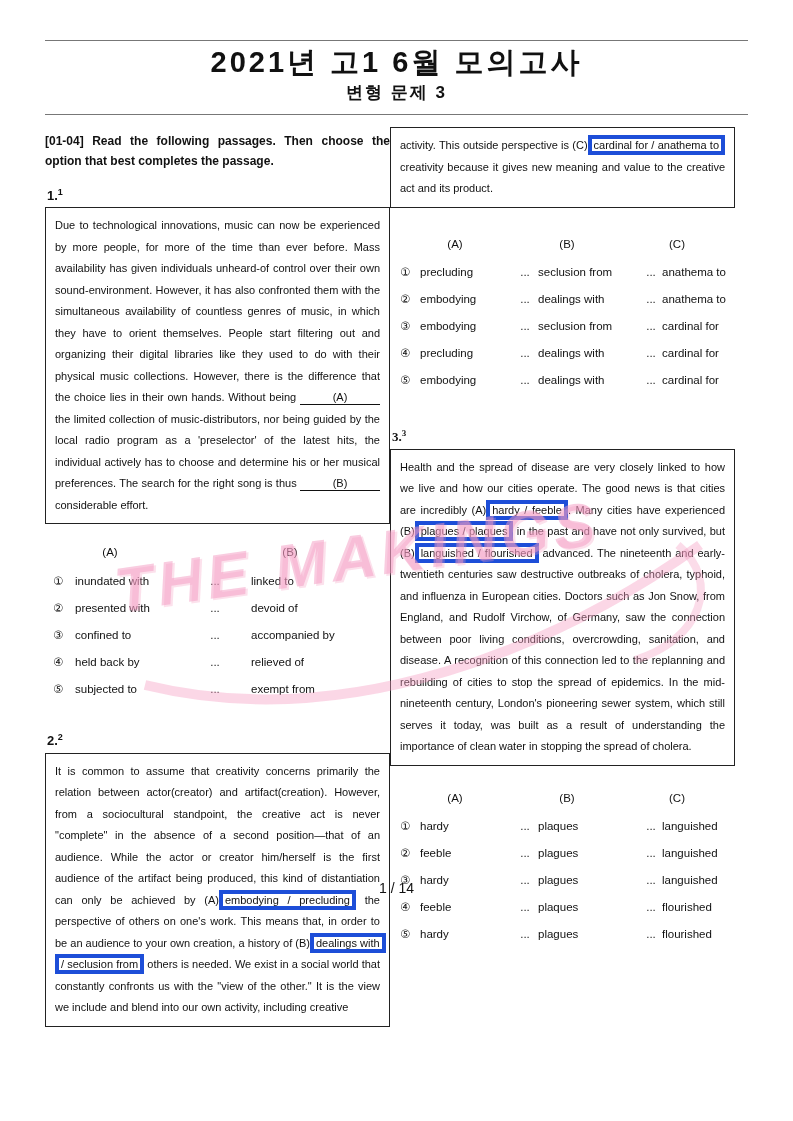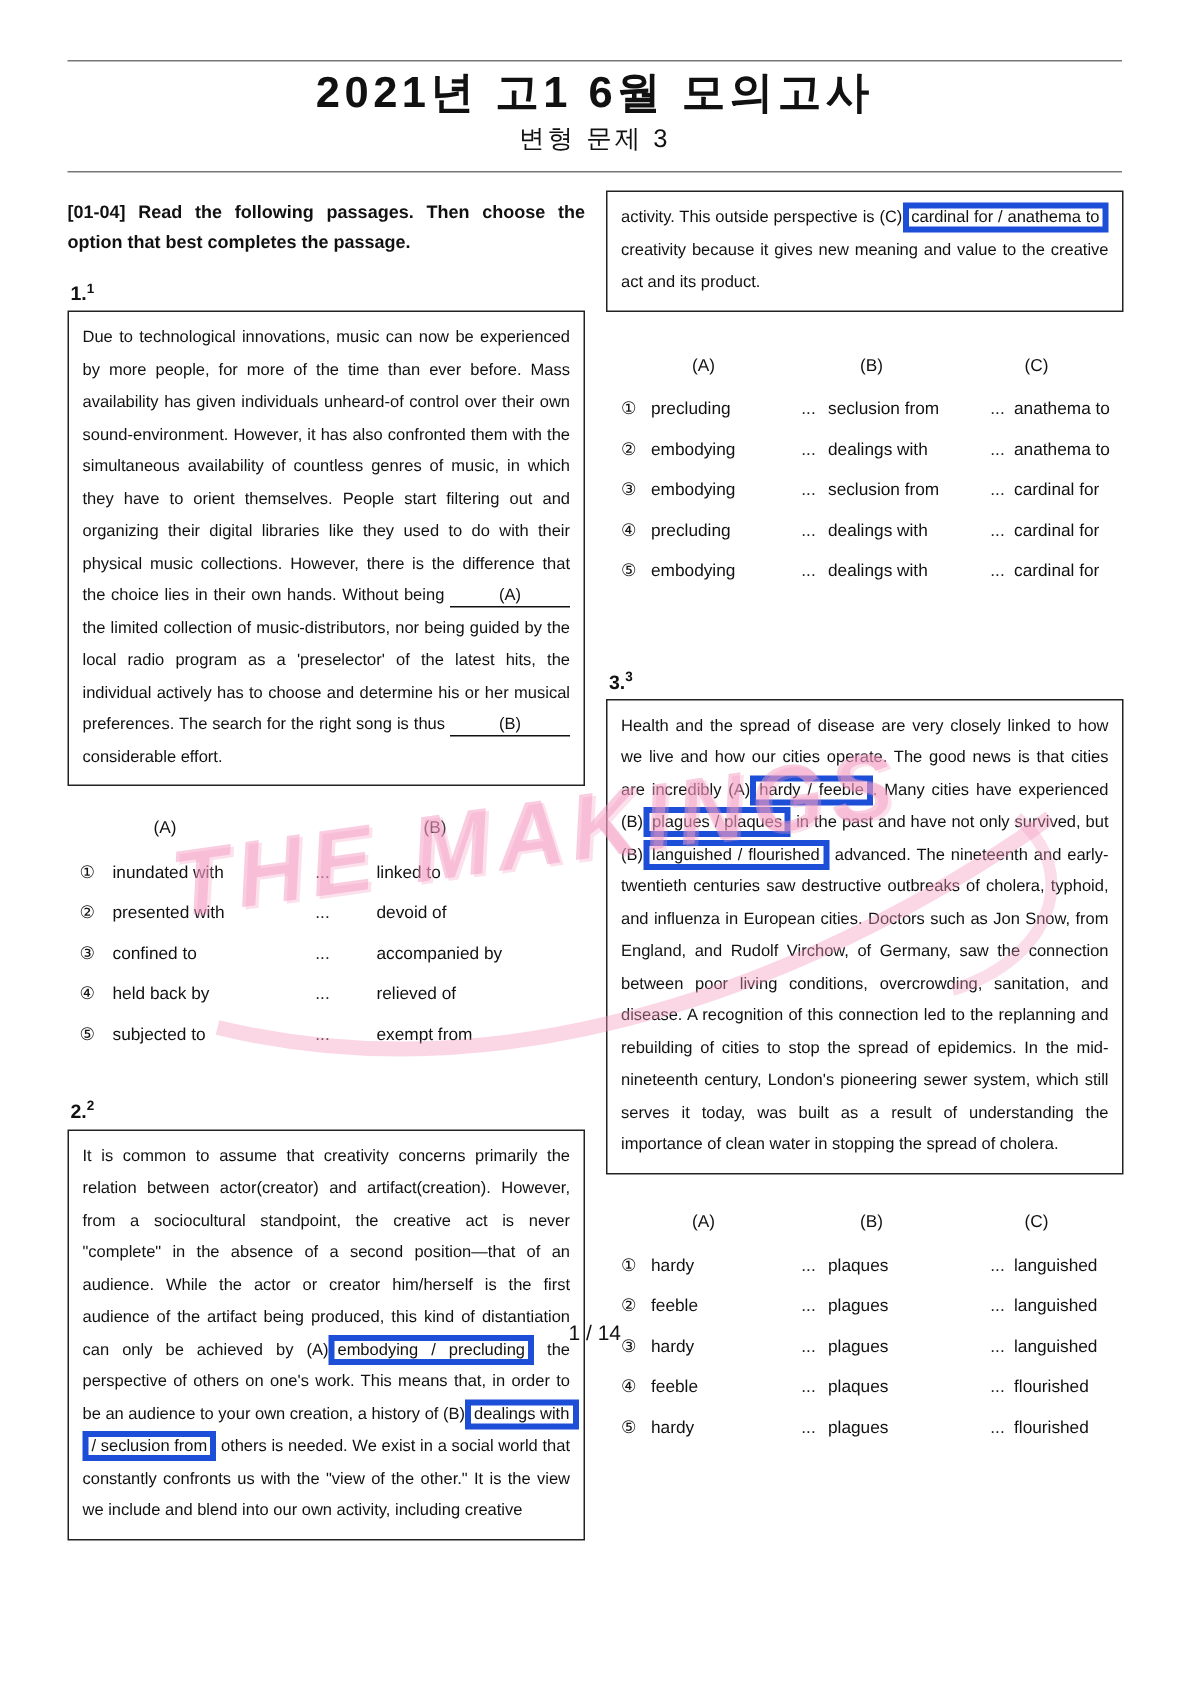--- a/index.html
+++ b/index.html
@@ -7,24 +7,24 @@
     width:793px; height:1121px; position:relative; overflow:hidden;
     font-family:"Liberation Sans","DejaVu Sans",sans-serif; color:#111;
   }
   .page { position:relative; width:793px; height:938px; }
 
   
   .rule-top { position:absolute; top:40px; left:45px; right:45px; border-top:1px solid #777; }
   .rule-bottom { position:absolute; top:114px; left:45px; right:45px; border-top:1px solid #777; }
   .header { position:absolute; top:44px; left:0; right:0; text-align:center; }
   .title { font-size:29px; font-weight:bold; letter-spacing:3px; line-height:36px; }
-  .subtitle { font-size:17px; font-weight:normal; letter-spacing:2px; line-height:26px; }
-
-  
-  .columns { position:absolute; top:127px; left:45px; display:flex; gap:14px; z-index:2; }
+  .subtitle { font-size:17px; font-weight:bold; letter-spacing:2px; line-height:26px; }
+
+  
+  .columns { position:absolute; top:127px; left:45px; display:flex; z-index:2; }
   .col { width:345px; }
 
   .instructions { font-weight:bold; font-size:12px; line-height:20px; margin:4px 0 8px 0; text-align:justify; }
   .qnum { font-weight:bold; font-size:13px; margin:10px 0 4px 2px; }
   .qnum sup { font-size:9px; font-weight:bold; }
   .qnum.first { margin-top:16px; }
 
   .passage-box {
     border:1.4px solid #222; padding:7px 9px; text-align:justify;
     font-size:11px; line-height:21.5px;
@@ -178,21 +178,21 @@
           <div class="opt-row">
             <span class="opt-cell">⑤</span>
             <span class="opt-cell">embodying</span>
             <span class="opt-cell dots">...</span>
             <span class="opt-cell">dealings with</span>
             <span class="opt-cell dots">...</span>
             <span class="opt-cell">cardinal for</span>
           </div>
         </div>
 
-      <div class="qnum" style="margin-top:52px;">
+      <div class="qnum" style="margin-top:34px;font-family:Liberation Serif, serif;">
         <span>3.</span><sup>3</sup>
       </div>
       <div class="passage-box"><span class="seg-text">Health and the spread of disease are very closely linked to how we live and how our cities operate. The good news is that cities are incredibly (A)</span><span class="seg-box">hardy / feeble</span><span class="seg-text">. Many cities have experienced (B)</span><span class="seg-box">plagues / plaques</span><span class="seg-text"> in the past and have not only survived, but (B)</span><span class="seg-box">languished / flourished</span><span class="seg-text"> advanced. The nineteenth and early-twentieth centuries saw destructive outbreaks of cholera, typhoid, and influenza in European cities. Doctors such as Jon Snow, from England, and Rudolf Virchow, of Germany, saw the connection between poor living conditions, overcrowding, sanitation, and disease. A recognition of this connection led to the replanning and rebuilding of cities to stop the spread of epidemics. In the mid-nineteenth century, London's pioneering sewer system, which still serves it today, was built as a result of understanding the importance of clean water in stopping the spread of cholera.</span></div>
 
       <div class="opt-head three" style="margin-top:26px;">
           <div class="opt-row">
             <span class="opt-cell">(A)</span>
             <span class="opt-cell">(B)</span>
             <span class="opt-cell">(C)</span>
           </div>

